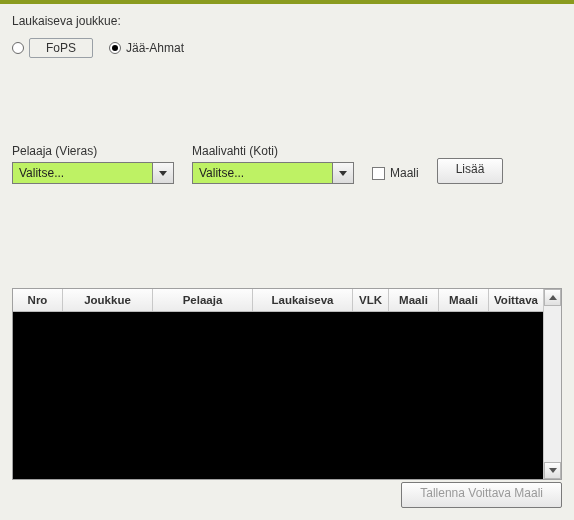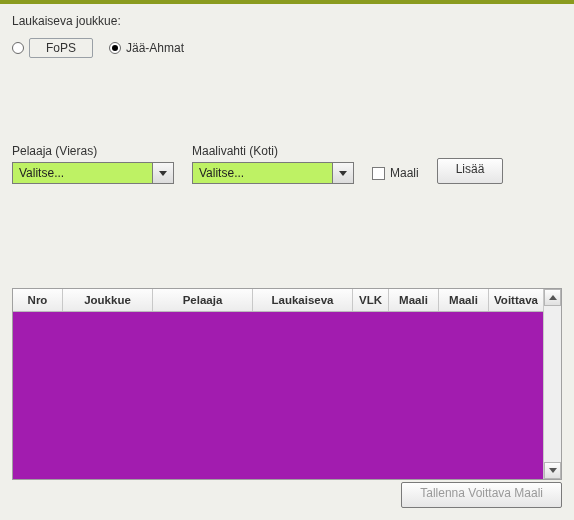--- a/index.html
+++ b/index.html
@@ -18,21 +18,21 @@
 .select.w1{width:162px}
 .select.w2{width:162px}
 .select .txt{flex:1;padding:0 6px;color:#222}
 .select .btn{width:20px;height:100%;border-left:1px solid #7a7a7a;background:linear-gradient(#f7f7f7,#dcdcdc);display:flex;align-items:center;justify-content:center}
 .tri{width:0;height:0;border-left:4px solid transparent;border-right:4px solid transparent;border-top:5px solid #333}
 .chk{display:flex;align-items:center;gap:5px;height:22px}
 .chk-box{width:13px;height:13px;border:1px solid #7a7a7a;background:#fff;box-sizing:border-box}
 .btn-std{height:26px;padding:3px 18px;border:1px solid #7a7a7a;background:linear-gradient(#fefefe,#e6e6e6);border-radius:2px;display:inline-flex;align-items:flex-start;justify-content:center;color:#333;box-sizing:border-box}
 .btn-std.accent{border:2px solid #4a6aa0}
 .btn-std.disabled{color:#9a9a9a}
-.table-wrap{border:1px solid #a0a0a0;background:#a21caf;margin-top:104px;height:190px;position:relative;display:flex}
+.table-wrap{border:1px solid #a0a0a0;background:#000000;margin-top:104px;height:190px;position:relative;display:flex}
 .table-main{flex:1;overflow:hidden}
 .thead{display:flex;height:22px;background:linear-gradient(#fdfdfd,#ececec);border-bottom:1px solid #bbb}
 .th{border-right:1px solid #c8c8c8;display:flex;align-items:center;justify-content:center;font-size:11.5px;color:#333;font-weight:bold;box-sizing:border-box;white-space:nowrap;overflow:hidden}
 .scroll{width:17px;border-left:1px solid #c8c8c8;background:#efefef;position:relative}
 .scroll .arw{position:absolute;left:0;right:0;height:17px;background:linear-gradient(#fdfdfd,#e0e0e0);border:1px solid #b5b5b5;box-sizing:border-box;display:flex;align-items:center;justify-content:center}
 .arw.top{top:0}
 .arw.bot{bottom:0}
 .tri-up{width:0;height:0;border-left:4px solid transparent;border-right:4px solid transparent;border-bottom:5px solid #555}
 .tri-dn{width:0;height:0;border-left:4px solid transparent;border-right:4px solid transparent;border-top:5px solid #555}
 .footer{position:absolute;right:12px;bottom:12px;display:flex;gap:2px}

